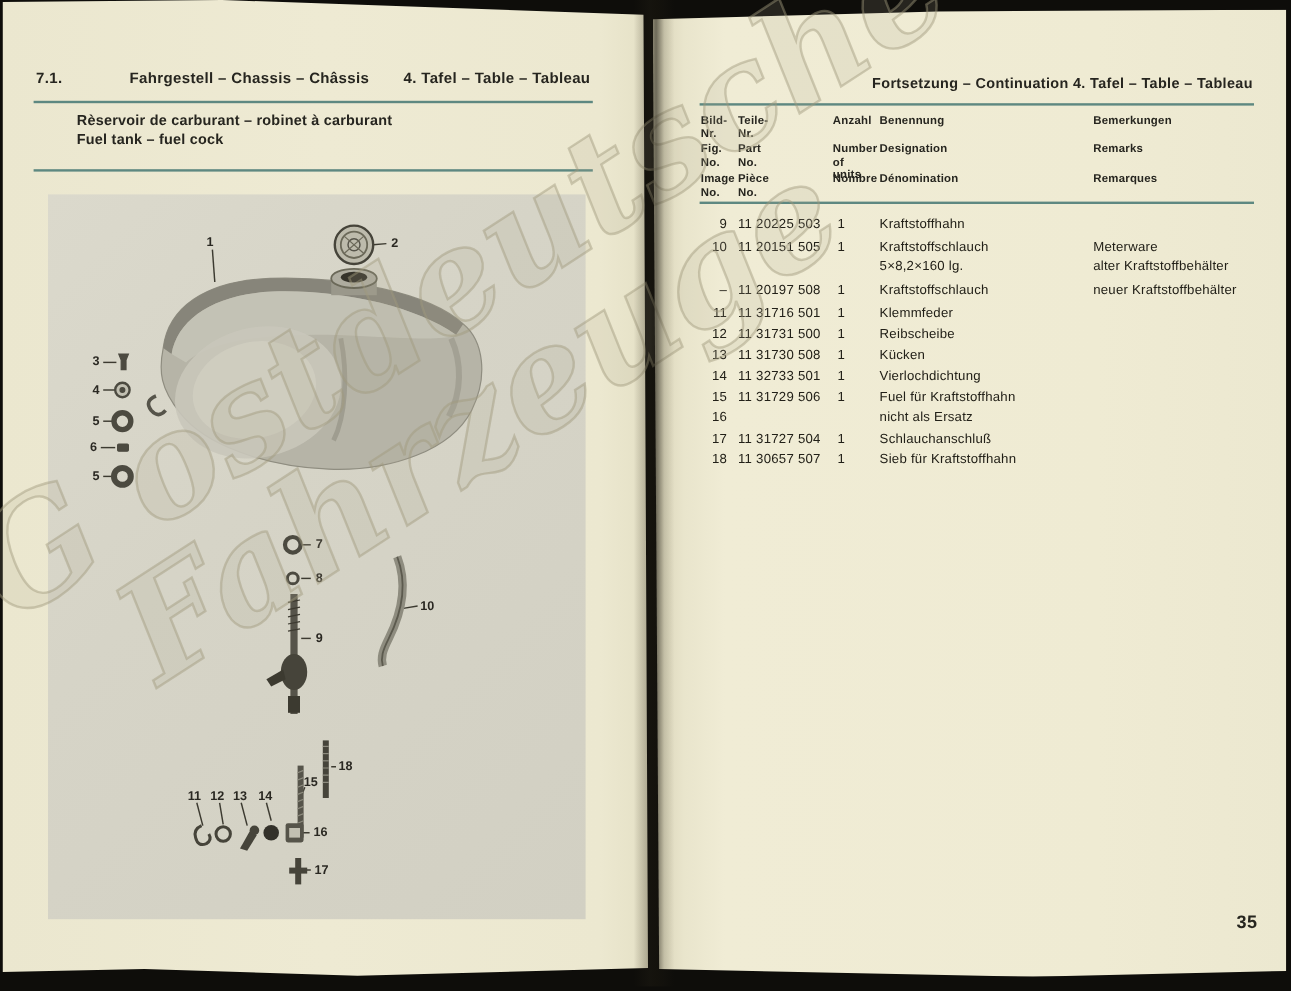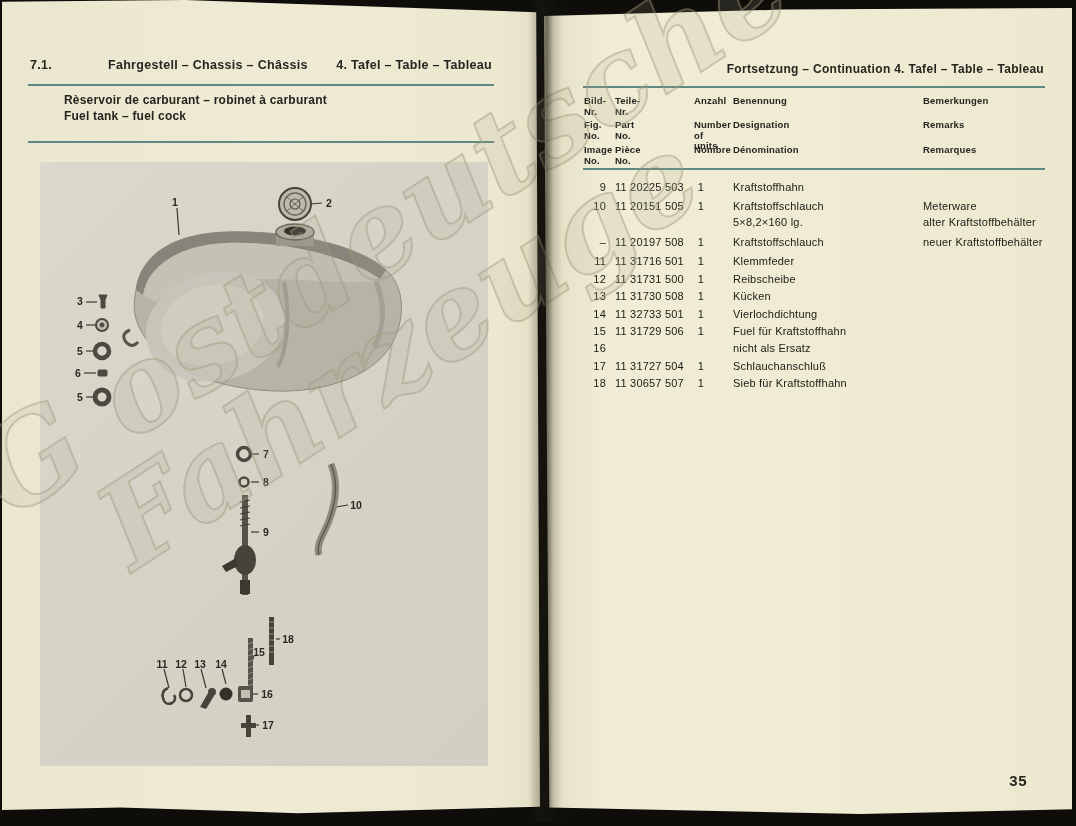--- a/index.html
+++ b/index.html
@@ -43,25 +43,25 @@
     transform:translate(-50%,-50%);letter-spacing:0;
   }
   
   .rp-header{position:absolute;right:28px;top:54px;font-size:12px;font-weight:700;letter-spacing:.3px;text-align:right;}
   .th-row{position:absolute;font-size:9.5px;font-weight:700;line-height:10.5px;letter-spacing:.2px;}
   .cell{position:absolute;white-space:pre-line;}
   .c-fig{left:40px;width:26px;}
   .c-part{left:71px;width:80px;}
   .c-qty{left:150px;width:34px;}
   .c-name{left:189px;width:165px;}
-  .c-remark{left:359px;width:150px;padding-left:20px;}
+  .c-remark{left:347px;width:150px;padding-left:20px;}
   .trow{position:absolute;font-size:11px;line-height:16px;letter-spacing:.2px;color:#222018;}
   .trow .c-fig{text-align:right;width:22px;}
   .trow .c-qty{text-align:center;width:16px;left:149px;}
-  .page-num{position:absolute;right:45px;top:752px;font-size:15px;font-weight:700;letter-spacing:.5px;margin-top:12px;}
+  .page-num{position:absolute;right:24px;top:752px;font-size:15px;font-weight:700;letter-spacing:.5px;}
   
   .watermark{
     position:absolute;left:30px;top:210px;width:1040px;
     transform:rotate(-33deg);transform-origin:380px 330px;
     pointer-events:none;z-index:4;
     font-family:"DejaVu Serif",serif;font-style:italic;font-weight:700;
     color:rgba(175,168,140,.16);
     -webkit-text-stroke:2px rgba(160,153,125,.45);
   }
   .watermark .wm1{font-size:118px;line-height:110px;white-space:nowrap;}

